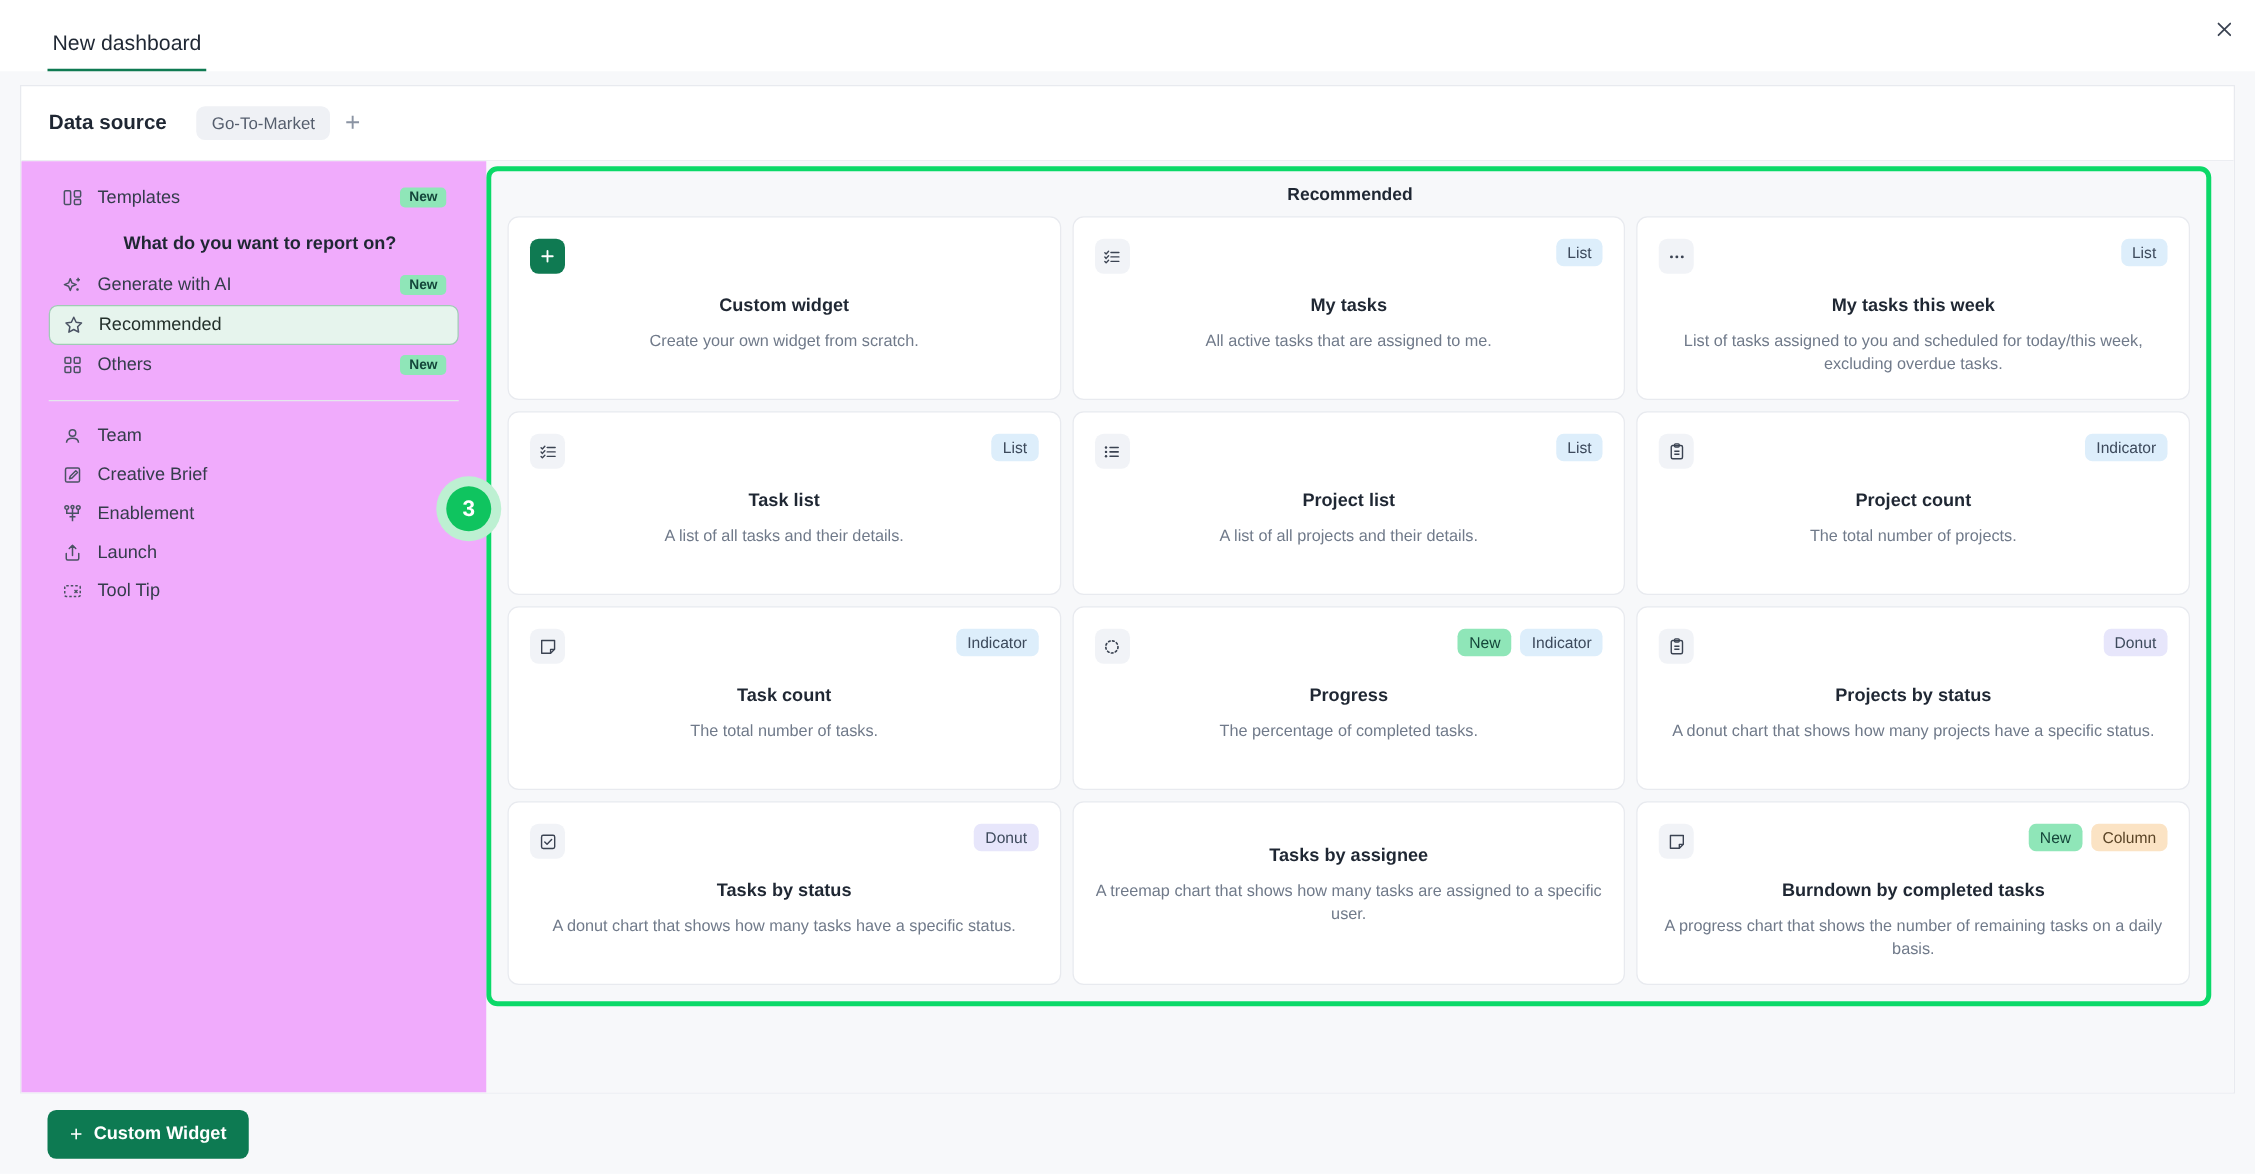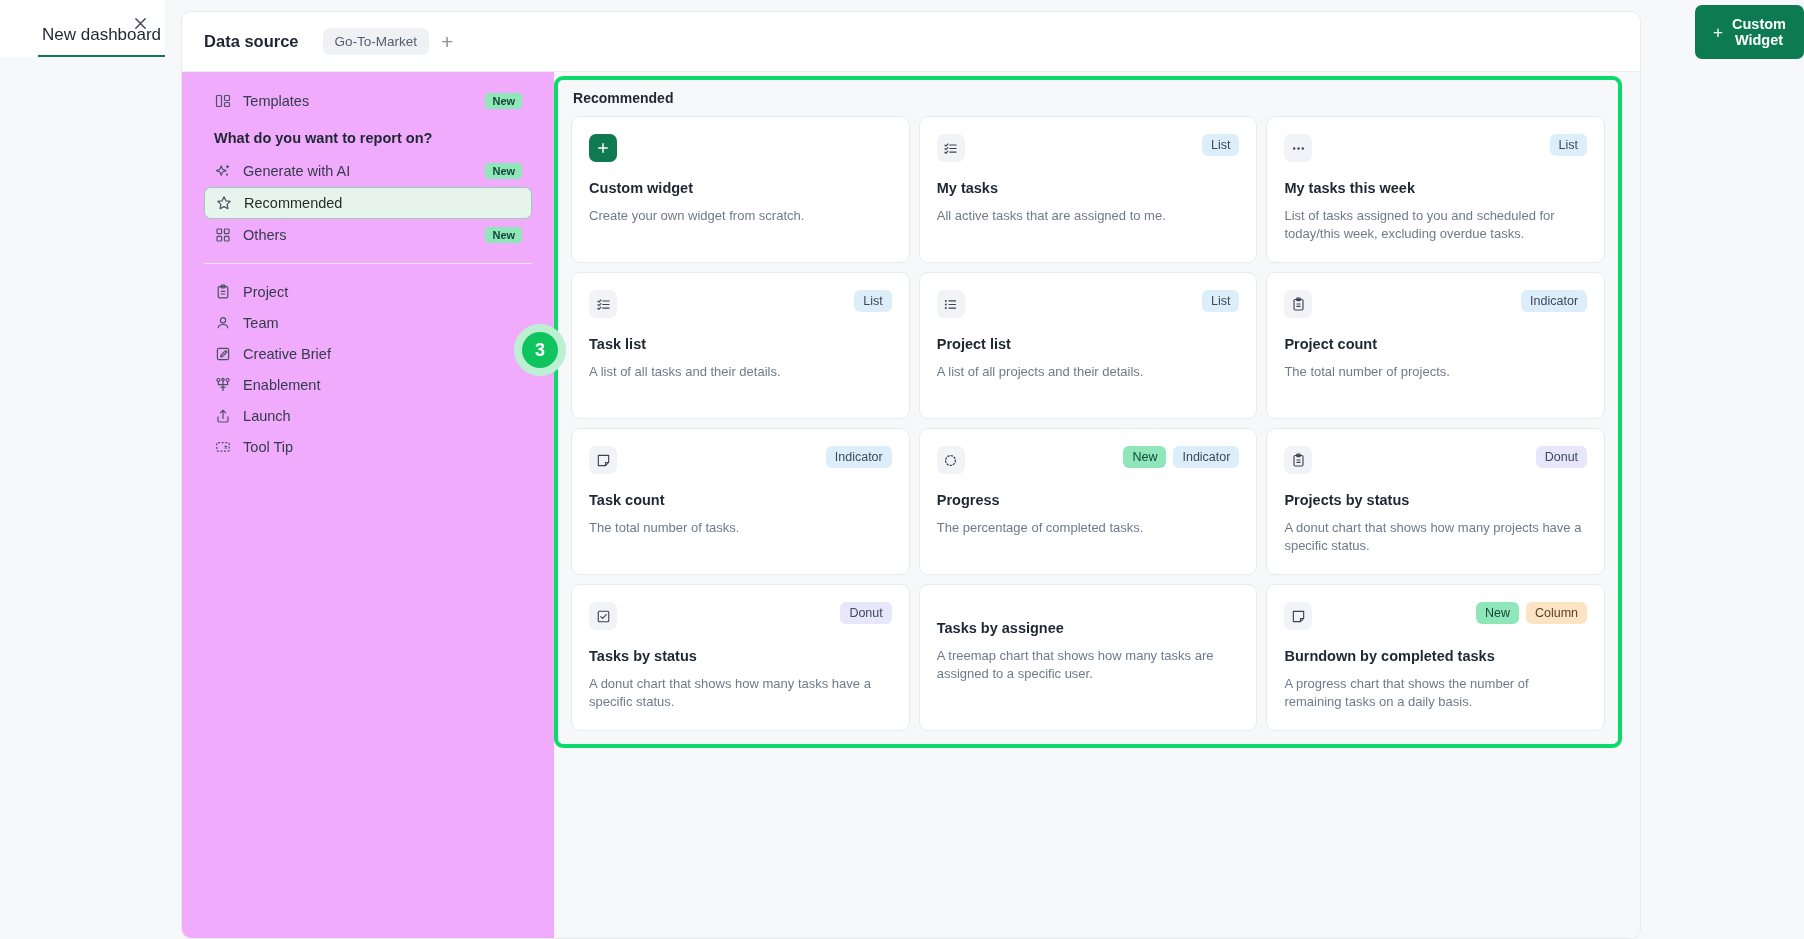--- a/index.html
+++ b/index.html
@@ -7,21 +7,21 @@
     width: 1804px; height: 939px;
     background: #ffffff;
     font-family: "Liberation Sans", sans-serif;
     overflow: hidden;
   }
   .app {
     position: relative;
     width: 1804px; height: 939px;
     background: #f7f8fa;
     display: flex;
-    flex-direction: row;
+    flex-direction: column;
   }
 
   
   .topbar {
     height: 57px;
     background: #ffffff;
     display: flex;
     align-items: flex-end;
     flex: 0 0 auto;
     position: relative;
@@ -41,26 +41,27 @@
     display: flex; align-items: center; justify-content: center;
     cursor: pointer;
   }
   .close-btn svg { display:block; }
 
   
   .panel {
     margin: 11px 16px 0 16px;
     background: #ffffff;
     border: 1px solid #e8eaef;
-    border-radius: 10px;
+    border-radius: 0;
     flex: 1 1 auto;
     display: flex;
     flex-direction: column;
     overflow: hidden;
     min-height: 0;
+    text-align: center;
   }
   .ds-row {
     height: 60px;
     display: flex;
     align-items: center;
     padding: 0 22px;
     border-bottom: 1px solid #eceef2;
     flex: 0 0 auto;
   }
   .ds-label { font-size: 16.5px; font-weight: bold; color: #1f2733; }
@@ -342,30 +343,20 @@
               <rect x="9.4" y="9.4" width="4.6" height="4.6" rx="0.8"></rect>
             </svg>
           </span>
           <span class="lbl">Others</span>
           <span class="newbadge">New</span>
         </div>
 
         <div class="divider"></div>
 
 
-        <div class="nav-item">
-          <span class="ico">
-            <svg width="16" height="16" viewBox="0 0 16 16" fill="none" stroke="currentColor" stroke-width="1.2">
-              <rect x="3.2" y="2.6" width="9.6" height="11.2" rx="1.3"></rect>
-              <rect x="6" y="1.2" width="4" height="2.6" rx="0.8"></rect>
-              <path d="M5.8 7.4 h4.4 M5.8 10 h4.4"></path>
-            </svg>
-          </span>
-          <span class="lbl">Project</span>
-        </div>
 
         <div class="nav-item">
           <span class="ico">
             <svg width="16" height="16" viewBox="0 0 16 16" fill="none" stroke="currentColor" stroke-width="1.2">
               <circle cx="8" cy="5.3" r="2.6"></circle>
               <path d="M3.2 13.2 c0-2.4 2.1-3.7 4.8-3.7 s4.8 1.3 4.8 3.7"></path>
             </svg>
           </span>
           <span class="lbl">Team</span>
         </div>

